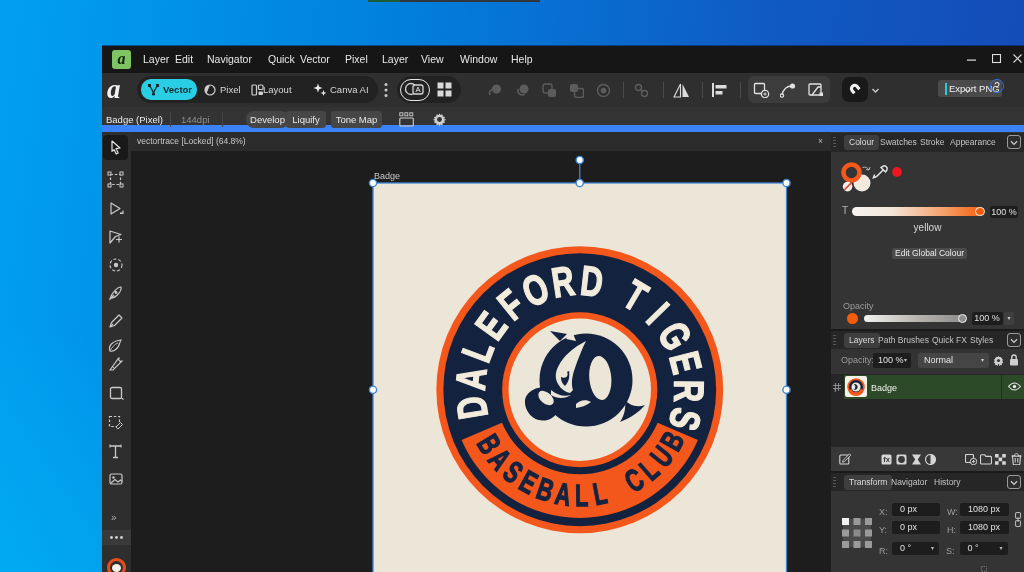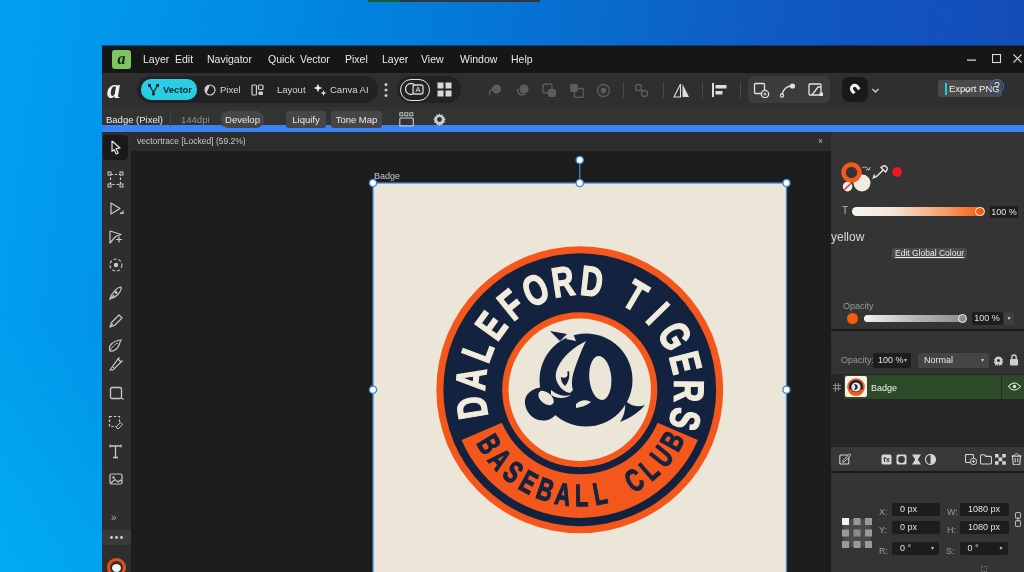--- a/index.html
+++ b/index.html
@@ -94,21 +94,21 @@
         <svg width="12" height="12" viewBox="0 0 12 12" style="position:absolute;left:67px;top:8px;">
             <circle cx="6" cy="6" r="5" fill="none" stroke="#cfcfcf" stroke-width="1.2"></circle>
             <path d="M6 1 A5 5 0 0 0 2.5 9.5 Z" fill="#cfcfcf"></path>
           </svg>
         <div class="pers" style="left:83px;">Pixel</div>
         <svg width="13" height="12" viewBox="0 0 13 12" style="position:absolute;left:114px;top:8px;">
             <rect x="1" y="1" width="4.5" height="10" rx="1" fill="none" stroke="#cfcfcf" stroke-width="1.2"></rect>
             <rect x="7.5" y="1" width="4.5" height="4.5" rx="1" fill="none" stroke="#cfcfcf" stroke-width="1.2"></rect>
             <rect x="7.5" y="7.5" width="4.5" height="3.5" rx="1" fill="#cfcfcf"></rect>
           </svg>
-        <div class="pers" style="left:140px;text-align:right;">Layout</div>
+        <div class="pers" style="left:126px;text-align:right;">Layout</div>
         <svg width="14" height="14" viewBox="0 0 14 14" style="position:absolute;left:176px;top:7px;">
             <path d="M5 0.5 L6.2 3.8 L9.5 5 L6.2 6.2 L5 9.5 L3.8 6.2 L0.5 5 L3.8 3.8 Z" fill="#e8e8e8"></path>
             <path d="M10.5 7 L11.3 9.2 L13.5 10 L11.3 10.8 L10.5 13 L9.7 10.8 L7.5 10 L9.7 9.2 Z" fill="#e8e8e8"></path>
           </svg>
         <div class="pers" style="left:193px;">Canva AI</div>
       </div>
       <div style="position:absolute;left:282px;top:9px;width:3px;height:16px;color:#cccccc;">
         <svg width="4" height="16" viewBox="0 0 4 16">
             <circle cx="2" cy="2.5" r="1.5" fill="#ccc"></circle>
             <circle cx="2" cy="8" r="1.5" fill="#ccc"></circle>
@@ -207,21 +207,21 @@
           <path d="M1.5 2 L4.5 5 L7.5 2" fill="none" stroke="#cfcfcf" stroke-width="1.3"></path>
         </svg>
 
       <div style="position:absolute;left:888px;top:6px;width:14px;height:14px;border:1.6px solid #2f72e4;border-radius:50%;color:#e8e8e8;font-size:10px;text-align:center;line-height:13px;">?</div>
     </div>
     <div id="ctxbar">
       <div style="position:absolute;left:4px;top:0;height:25px;line-height:25px;color:#ededed;font-size:9.5px;">Badge (Pixel)</div>
       <div style="position:absolute;left:68px;top:5px;width:1px;height:15px;background:#454545;"></div>
       <div style="position:absolute;left:79px;top:0;height:25px;line-height:25px;color:#8f8f8f;font-size:9.5px;">144dpi</div>
       <div style="position:absolute;left:120px;top:5px;width:1px;height:15px;background:#454545;"></div>
-      <div class="ctxbtn" style="left:119px;width:43px;border-radius:8px;">Develop</div>
+      <div class="ctxbtn" style="left:144px;width:43px;border-radius:8px;">Develop</div>
       <div class="ctxbtn" style="left:184px;width:40px;">Liquify</div>
       <div class="ctxbtn" style="left:229px;width:51px;">Tone Map</div>
       <svg width="15" height="15" viewBox="0 0 15 15" style="position:absolute;left:297px;top:5px;">
         <rect x="0.8" y="0.8" width="3" height="3" fill="none" stroke="#cfcfcf" stroke-width="0.9"></rect>
         <rect x="5.8" y="0.8" width="3" height="3" fill="none" stroke="#cfcfcf" stroke-width="0.9"></rect>
         <rect x="10.8" y="0.8" width="3" height="3" fill="none" stroke="#cfcfcf" stroke-width="0.9"></rect>
         <rect x="0.8" y="6" width="13.5" height="8" rx="1" fill="none" stroke="#cfcfcf" stroke-width="1.1"></rect>
       </svg>
       <svg width="15" height="15" viewBox="0 0 16 16" style="position:absolute;left:330px;top:5px;">
         <path d="M8 1.2 l0.9 2.1 2.2-0.8 0.4 2.3 2.3 0.4 -0.8 2.2 2.1 0.9 -2.1 0.9 0.8 2.2 -2.3 0.4 -0.4 2.3 -2.2-0.8 -0.9 2.1 -0.9-2.1 -2.2 0.8 -0.4-2.3 -2.3-0.4 0.8-2.2 -2.1-0.9 2.1-0.9 -0.8-2.2 2.3-0.4 0.4-2.3 2.2 0.8 Z" fill="#cfcfcf"></path>
@@ -294,21 +294,21 @@
             <circle cx="1.5" cy="1.5" r="1.4" fill="#d0d0d0"></circle>
             <circle cx="6.5" cy="1.5" r="1.4" fill="#d0d0d0"></circle>
             <circle cx="11.5" cy="1.5" r="1.4" fill="#d0d0d0"></circle>
           </svg>
       </div>
       <div style="position:absolute;left:5px;top:426px;width:19px;height:19px;border-radius:50%;background:#e84e1b;">
         <div style="position:absolute;left:3px;top:3px;width:13px;height:13px;border-radius:50%;background:#2e2e2e;"></div>
         <div style="position:absolute;left:5px;top:6px;width:9px;height:8px;border-radius:50%;background:#f5f1ea;"></div>
       </div>
     </div>
-    <div id="tabbar"><span style="margin-left:6px;">vectortrace [Locked] (59.2%)</span><span style="position:absolute;right:8px;color:#bbb;">×</span></div>
+    <div id="tabbar"><span style="margin-left:6px;">vectortrace [Locked] (64.8%)</span><span style="position:absolute;right:8px;color:#bbb;">×</span></div>
     <div id="canvas">
     <svg width="700" height="421" viewBox="131 151 700 421" font-family="Liberation Sans, sans-serif">
       <style>
         .tt { fill:#f2ecdd; font-size:42px; font-weight:bold; text-anchor:middle; dominant-baseline:central; font-family:"Liberation Sans"; stroke:#f2ecdd; stroke-width:1.4px; paint-order:stroke; }
         .bt { fill:#14233f; font-size:31px; font-weight:bold; text-anchor:middle; dominant-baseline:central; font-family:"Liberation Sans"; stroke:#14233f; stroke-width:1.2px; paint-order:stroke; }
       </style>
 
       <rect x="373" y="183" width="413.5" height="389" fill="#ece6d8"></rect>
       <text x="374" y="178.5" font-size="9" fill="#c7c7c7">Badge</text>
 
@@ -378,44 +378,64 @@
         <circle cx="373" cy="183" r="3.6"></circle>
         <circle cx="579.75" cy="183" r="3.6"></circle>
         <circle cx="786.5" cy="183" r="3.6"></circle>
         <circle cx="373" cy="389.75" r="3.6"></circle>
         <circle cx="786.5" cy="389.75" r="3.6"></circle>
       </g>
     </svg>
     </div>
     <div id="rightpanel">
 
+      <div class="ptabs" style="top:1px;">
+        <div class="dots"></div>
+        <div class="ptab ptabsel" style="left:13px;">Colour</div>
+        <div class="ptab" style="left:49px;">Swatches</div>
+        <div class="ptab" style="left:89px;">Stroke</div>
+        <div class="ptab" style="left:119px;">Appearance</div>
+        <div class="vbtn"><svg width="8" height="6" viewBox="0 0 8 6" style="margin-top:4px;">
+              <path d="M1 1.2 L4 4.4 L7 1.2" fill="none" stroke="#ccc" stroke-width="1.3"></path>
+            </svg></div>
+      </div>
 
       <svg width="80" height="40" viewBox="0 0 80 40" style="position:absolute;left:8px;top:30px;">
         <circle cx="23" cy="21" r="8.5" fill="#f1ebdf"></circle>
         <circle cx="12.5" cy="10.5" r="8" fill="none" stroke="#f4581b" stroke-width="4.6"></circle>
         <circle cx="8.6" cy="24.6" r="4.8" fill="#f3efe6"></circle>
         <line x1="5.4" y1="27.8" x2="11.8" y2="21.4" stroke="#e03c28" stroke-width="1.5"></line>
         <path d="M23.5 5.5 a5.5 5.5 0 0 1 6.5 2.5 M30 8 l1 -3 M30 8 l-3 -0.5" fill="none" stroke="#b5b5b5" stroke-width="1"></path>
         <path d="M37.6 14.5 l6.5-6.5 M42 5.5 l4.5 4.5 c1.5-1.8 2.5-3.4 1.2-4.7 l-1-1 c-1.3-1.3-2.9-0.3-4.7 1.2 Z M37.6 14.5 l-3.2 1.2 1.2-3.2" fill="none" stroke="#e8e8e8" stroke-width="1.4"></path>
         <circle cx="58" cy="10" r="4.9" fill="#eb1822"></circle>
       </svg>
       <div class="graytext" style="left:11px;top:73px;font-size:10px;color:#b5b5b5;">T</div>
       <div style="position:absolute;left:21px;top:75px;width:132px;height:8.5px;border-radius:4.5px;background:linear-gradient(to right,#f6f4ef,#f3e6da 30%,#f5a06a 70%,#f25c0a);"></div>
       <div style="position:absolute;left:144px;top:74.5px;width:9.5px;height:9.5px;border-radius:50%;background:#f25c0a;border:1.6px solid #f3f3f3;"></div>
       <div class="darkbox" style="left:159px;top:73.5px;width:28px;height:12px;line-height:12px;text-align:center;">100 %</div>
-      <div style="position:absolute;left:0;top:90px;width:193px;text-align:left;color:#d8d8d8;font-size:12px;margin-top:8px;">yellow</div>
-      <div style="position:absolute;left:61px;top:115.5px;width:75px;height:11.5px;background:#4a4a4a;border-radius:2px;color:#eeeeee;font-size:8.5px;text-align:center;line-height:11.5px;white-space:nowrap;text-decoration:underline;">Edit Global Colour</div>
+      <div style="position:absolute;left:0;top:90px;width:193px;text-align:center;color:#d8d8d8;font-size:10px;">yellow</div>
+      <div style="position:absolute;left:61px;top:115.5px;width:75px;height:11.5px;background:#4a4a4a;border-radius:2px;color:#eeeeee;font-size:8.5px;text-align:center;line-height:11.5px;white-space:nowrap;">Edit Global Colour</div>
       <div class="graytext" style="left:12px;top:169px;">Opacity</div>
       <div style="position:absolute;left:16px;top:181px;width:10.5px;height:10.5px;border-radius:50%;background:#f25c0a;"></div>
       <div style="position:absolute;left:33px;top:183px;width:102px;height:7px;border-radius:3.5px;background:linear-gradient(to right,#f2f2f0,#b5b2ad 55%,#8b8b8b);"></div>
       <div style="position:absolute;left:127px;top:181.5px;width:9px;height:9px;border-radius:50%;border:1.5px solid #f4f4f4;background:#8e8e8e;"></div>
       <div class="darkbox" style="left:140.5px;top:180px;width:31px;height:12.5px;line-height:12.5px;text-align:center;">100 %</div>
       <div style="position:absolute;left:173px;top:180px;width:10px;height:12.5px;background:#3f3f3f;border-radius:2px;color:#c9c9c9;font-size:6px;text-align:center;line-height:12px;">▾</div>
 
       <div style="position:absolute;left:0;top:197px;width:193px;height:2px;background:#1a1a1a;"></div>
+      <div class="ptabs" style="top:199px;">
+        <div class="dots"></div>
+        <div class="ptab ptabsel" style="left:13px;">Layers</div>
+        <div class="ptab" style="left:47px;">Path Brushes</div>
+        <div class="ptab" style="left:101px;">Quick FX</div>
+        <div class="ptab" style="left:139px;">Styles</div>
+        <div class="vbtn"><svg width="8" height="6" viewBox="0 0 8 6" style="margin-top:4px;">
+              <path d="M1 1.2 L4 4.4 L7 1.2" fill="none" stroke="#ccc" stroke-width="1.3"></path>
+            </svg></div>
+      </div>
       <div style="position:absolute;left:0;top:217px;width:193px;height:25px;background:#333333;">
         <div class="graytext" style="left:10px;top:6px;">Opacity:</div>
         <div class="darkbox" style="left:42px;top:4px;width:38px;height:15px;line-height:15px;"><span style="margin-left:5px;">100 %</span><span style="position:absolute;right:4px;font-size:6px;color:#bbb;">▾</span></div>
         <div style="position:absolute;left:87px;top:4px;width:71px;height:15px;background:#454545;border-radius:2px;color:#e6e6e6;font-size:9px;line-height:15px;"><span style="margin-left:6px;">Normal</span><span style="position:absolute;right:5px;font-size:6px;color:#ccc;">▾</span></div>
         <svg width="11" height="11" viewBox="0 0 16 16" style="position:absolute;left:162px;top:6px;">
             <path d="M8 1 l1 2.4 2.6-0.6 0.6 2.6 L14.6 6.4 13.4 8.8 15 10.8 12.8 12.2 13 14.8 10.4 14.6 9.2 17 M8 1 l-1 2.4 -2.6-0.6 -0.6 2.6 L1.4 6.4 2.6 8.8 1 10.8 3.2 12.2 3 14.8 5.6 14.6 6.8 17" fill="#cfcfcf"></path>
             <circle cx="8" cy="8" r="5.4" fill="#cfcfcf"></circle>
             <circle cx="8" cy="8" r="2.2" fill="#333"></circle>
           </svg>
         <svg width="10" height="12" viewBox="0 0 10 12" style="position:absolute;left:178px;top:5px;">
@@ -476,20 +496,29 @@
         <svg width="11" height="11" viewBox="0 0 11 11" style="position:absolute;left:164px;top:7px;">
             <path d="M0 0 h3.6 v3.6 h-3.6 Z M7.2 0 h3.6 v3.6 h-3.6 Z M3.6 3.6 h3.6 v3.6 h-3.6 Z M0 7.2 h3.6 v3.6 h-3.6 Z M7.2 7.2 h3.6 v3.6 h-3.6 Z" fill="#d5d5d5"></path>
           </svg>
         <svg width="11" height="12" viewBox="0 0 11 12" style="position:absolute;left:180px;top:6px;">
             <path d="M1.5 3 h8 l-0.7 8 a1 1 0 0 1 -1 0.9 h-4.6 a1 1 0 0 1 -1 -0.9 Z" fill="none" stroke="#d5d5d5" stroke-width="1.1"></path>
             <path d="M0.5 3 h10 M3.8 3 V1.7 a0.8 0.8 0 0 1 0.8-0.8 h1.8 a0.8 0.8 0 0 1 0.8 0.8 V3 M4.2 5 v4.5 M6.8 5 v4.5" stroke="#d5d5d5" stroke-width="1"></path>
           </svg>
       </div>
 
       <div style="position:absolute;left:0;top:339px;width:193px;height:2px;background:#1a1a1a;"></div>
+      <div class="ptabs" style="top:341px;">
+        <div class="dots"></div>
+        <div class="ptab ptabsel" style="left:13px;">Transform</div>
+        <div class="ptab" style="left:60px;">Navigator</div>
+        <div class="ptab" style="left:103px;">History</div>
+        <div class="vbtn"><svg width="8" height="6" viewBox="0 0 8 6" style="margin-top:4px;">
+              <path d="M1 1.2 L4 4.4 L7 1.2" fill="none" stroke="#ccc" stroke-width="1.3"></path>
+            </svg></div>
+      </div>
       <div style="position:absolute;left:0;top:359px;width:193px;height:81px;background:#343434;">
 
         <div style="position:absolute;left:12px;top:28px;width:28px;height:28px;background:#4a4a4a;"></div>
         <svg width="30" height="30" viewBox="0 0 30 30" style="position:absolute;left:11px;top:27px;">
           <rect x="0" y="0" width="7" height="7" fill="#f2f2f2"></rect>
           <rect x="11.5" y="0" width="7" height="7" fill="#9a9a9a"></rect>
             <rect x="23" y="0" width="7" height="7" fill="#9a9a9a"></rect>
           <rect x="0" y="11.5" width="7" height="7" fill="#9a9a9a"></rect>
             <rect x="11.5" y="11.5" width="7" height="7" fill="#8a8a8a"></rect>
             <rect x="23" y="11.5" width="7" height="7" fill="#9a9a9a"></rect>

